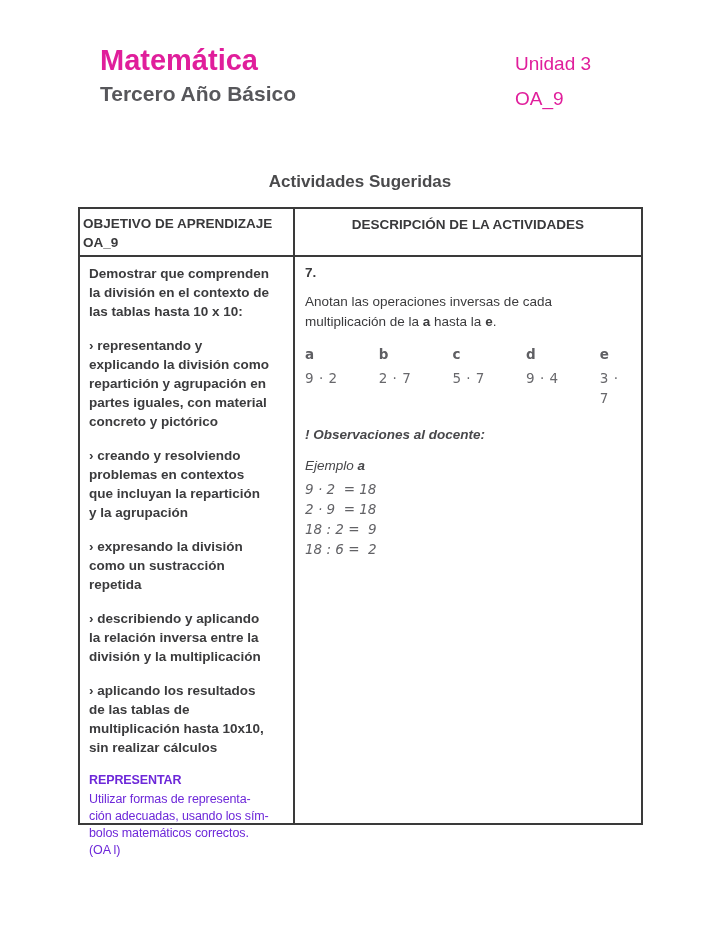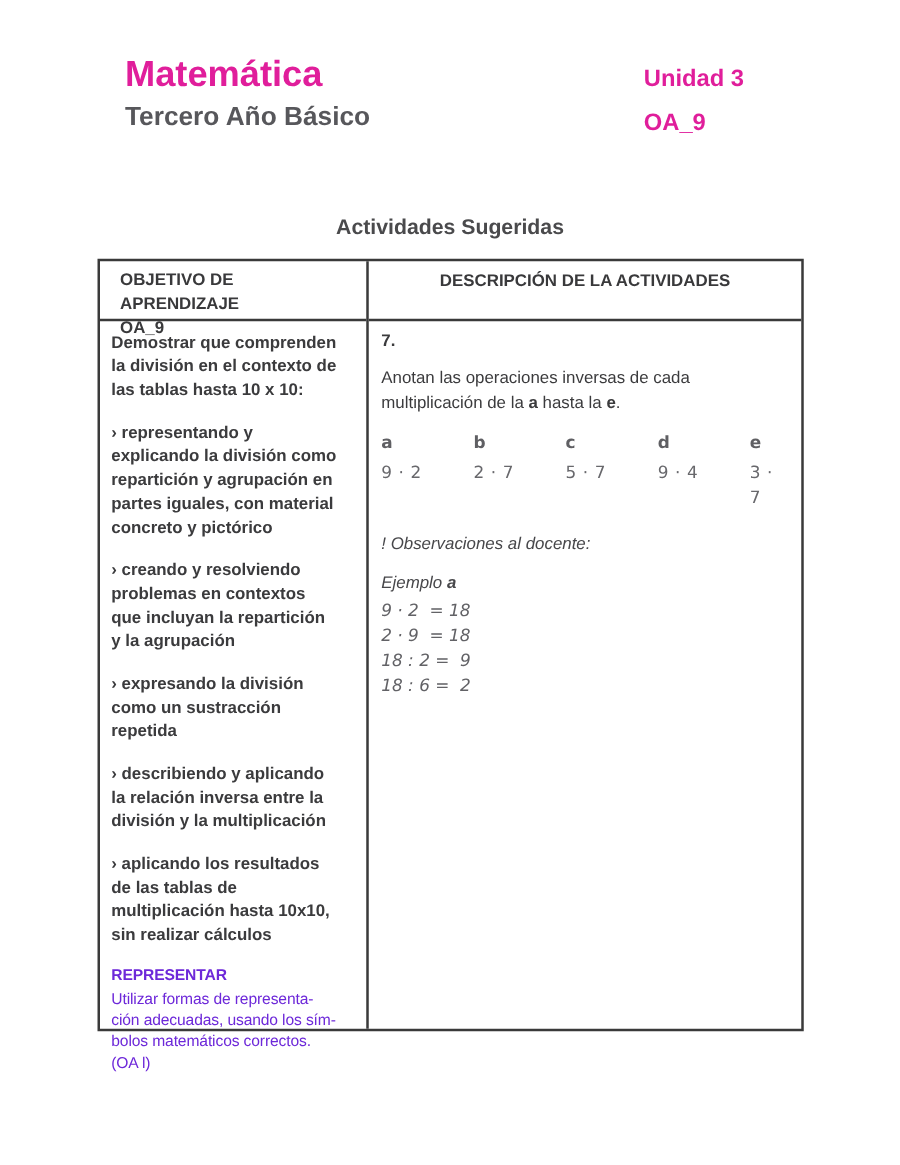--- a/index.html
+++ b/index.html
@@ -11,21 +11,21 @@
     color:#3b3b3d;
     overflow:hidden;
   }
 
   
   .doc-header { position:absolute; left:100px; top:44px; }
   .doc-title   { font-size:29px; font-weight:bold; letter-spacing:0; }
   .doc-subtitle{ font-size:21px; font-weight:bold; color:#57575b; margin-top:5px; }
 
   .unit-block { position:absolute; left:515px; top:53px; text-align:left; }
-  .unit-label, .oa-label { font-size:19px; font-weight:bold; }
+  .unit-label, .oa-label { font-size:19px; font-weight:normal; }
   .oa-label { margin-top:13px; }
 
   .section-title {
     position:absolute; top:172px; left:0; width:720px;
     text-align:center; font-size:17px; font-weight:bold; color:#4a4a4c;
   }
 
   
   .activities-table {
     position:absolute; left:78px; top:207px;
@@ -33,21 +33,21 @@
     border:2px solid #3a3a3a;
     display:flex;
     background:#ffffff;
   }
   .col-left  { width:215px; border-right:2px solid #3a3a3a; display:flex; flex-direction:column; }
   .col-right { flex:1; display:flex; flex-direction:column; }
 
   .cell-header {
     height:48px; flex:0 0 48px;
     border-bottom:2px solid #3a3a3a;
-    padding:5px 16px;
+    padding:5px 3px;
     font-weight:bold; font-size:13.5px; line-height:19px;
     color:#39393b;
     white-space:pre-line;
   }
   .cell-header.centered { text-align:center; padding-top:6px; }
 
   
   .left-body { padding:7px 23px 0 9px; font-weight:bold; font-size:13.5px; line-height:19px; color:#3b3b3d; }
   .left-body p { margin:0 0 15px 0; }
 
@@ -64,21 +64,21 @@
   .exercise-row {
     margin-top:12px; display:flex;
     font-family:"DejaVu Sans", sans-serif;
     color:#68686c; font-size:13.5px;
   }
   .exercise-col { width:77px; }
   .exercise-col:last-child { width:auto; }
   .exercise-letter { font-weight:bold; color:#5f5f63; }
   .exercise-value  { margin-top:4px; letter-spacing:0.5px; }
 
-  .note-title { margin-top:17px; font-style:italic; color:#47474a; }
+  .note-title { margin-top:17px; font-style:italic; color:#47474a;font-weight:bold; }
   .example-label { margin-top:11px; font-style:italic; color:#47474a; }
   .example-label b { font-weight:bold; }
 
   .equations {
     margin-top:3px;
     font-family:"DejaVu Sans", sans-serif;
     font-style:italic;
     color:#626266; font-size:13.5px; line-height:20px;
   }
   .equation-line { white-space:pre; }

